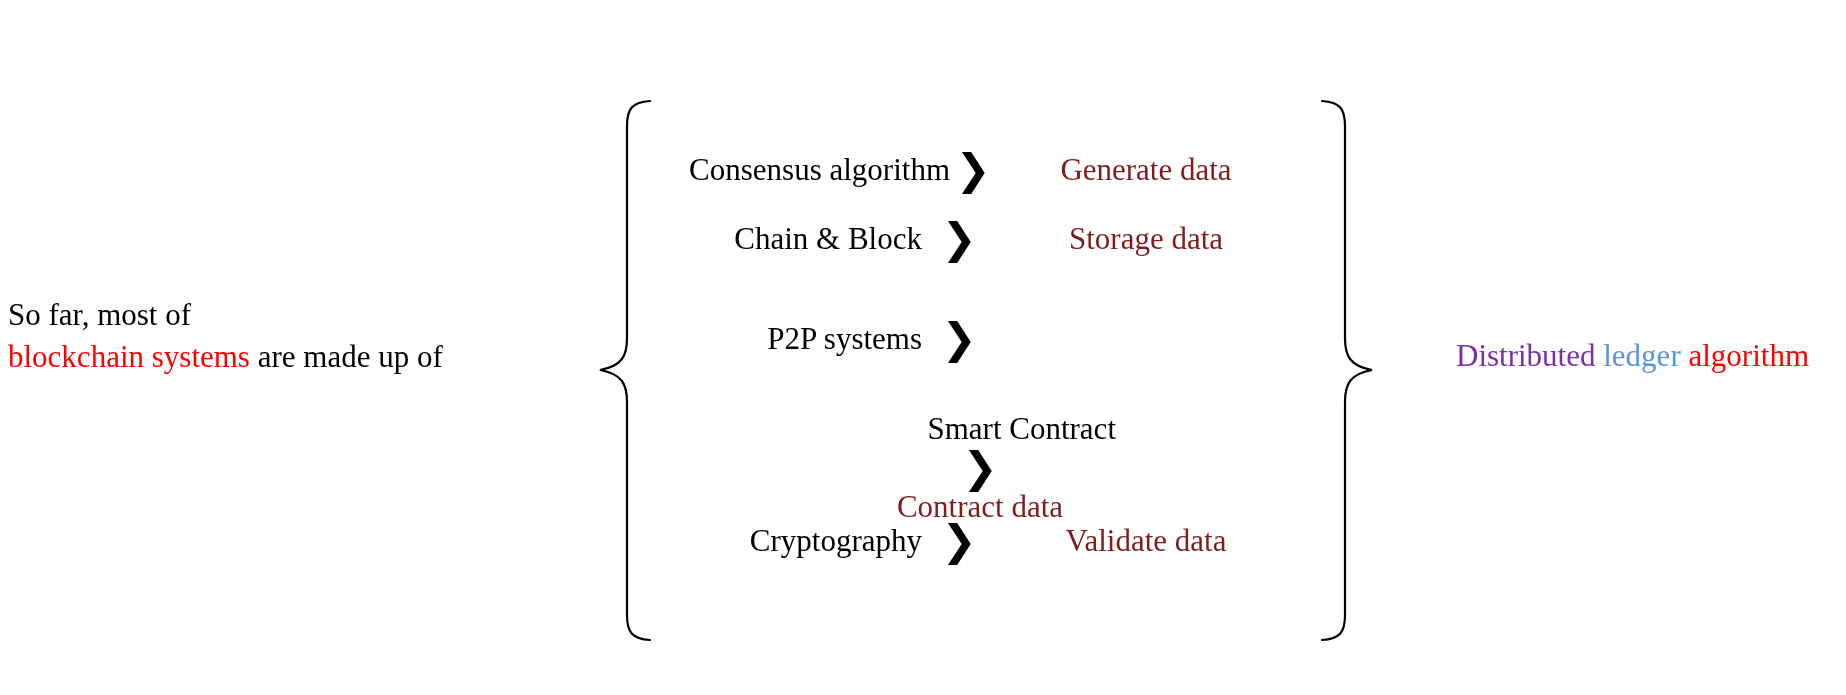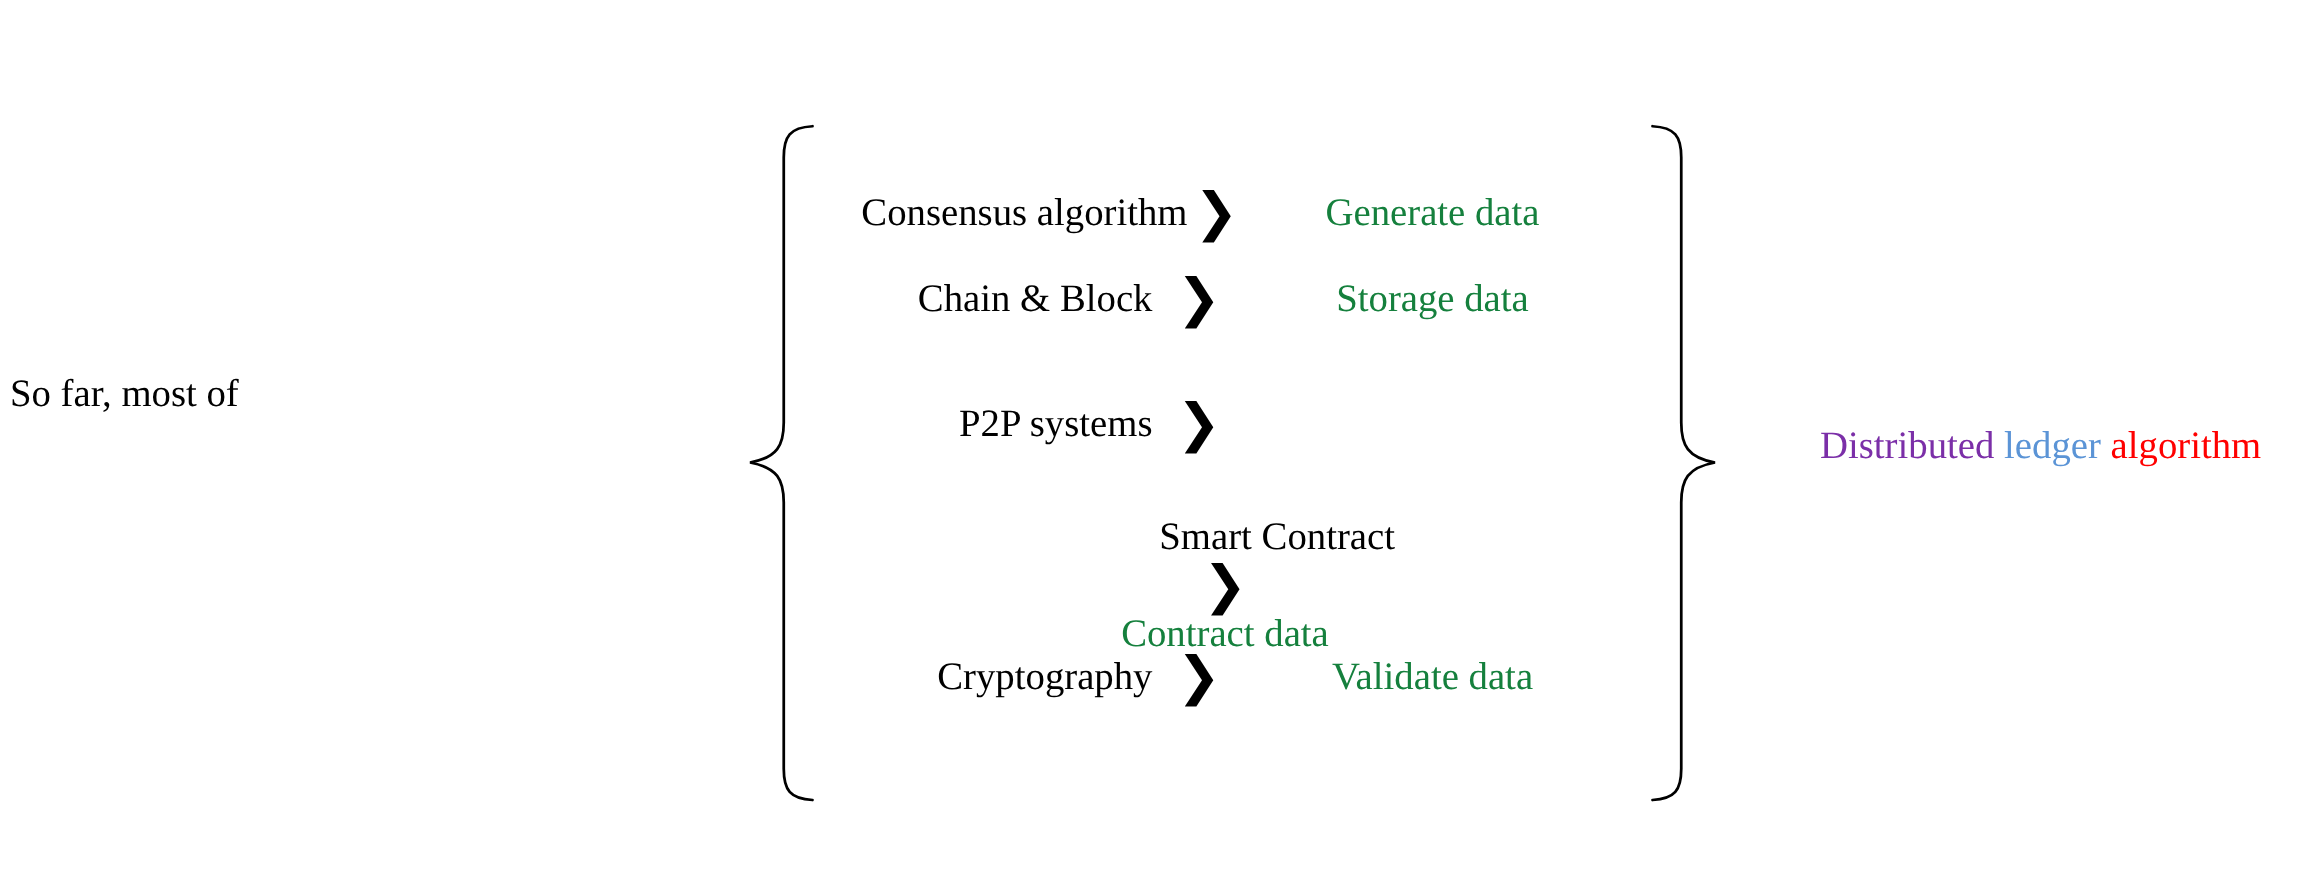--- a/index.html
+++ b/index.html
@@ -85,21 +85,21 @@
     font-size: 42px;
     line-height: 42px;
     font-weight: 700;
     color: #000000;
     font-family: "DejaVu Sans", sans-serif;
   }
   .cell-action {
     width: 300px;
     text-align: center;
     font-size: 31px;
-    color: #15803d;
+    color: #7f1d1d;
     white-space: nowrap;
   }
 
   
   .row-1 .cell-component { width: 300px; }
   .row-1 .cell-arrow     { width: 46px; }
   .row-1 .cell-action    { width: 300px; }
 
   
   .right-text {
@@ -113,20 +113,21 @@
   .purple { color: #7b2fa8; margin-left: 44px; }
   .blue   { color: #5b94d6; }
 </style>
 </head>
 <body>
 
 <div id="diagram">
 
   <div class="left-text">
     <span class="line">So far, most of</span>
+    <span class="line"><span class="red">blockchain systems</span><span class="black"> are made up of</span></span>
   </div>
 
   <div class="brace brace-left">
     <svg viewBox="0 0 56 545" preserveAspectRatio="none" aria-hidden="true">
       <path d="M 52 3
                C 34 4, 29 11, 29 28
                L 29 240
                C 29 258, 24 268, 2 272
                C 24 276, 29 286, 29 304
                L 29 517

